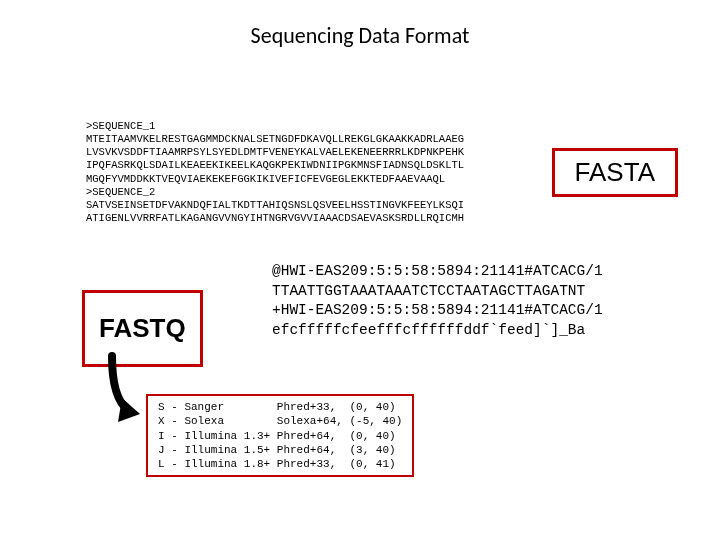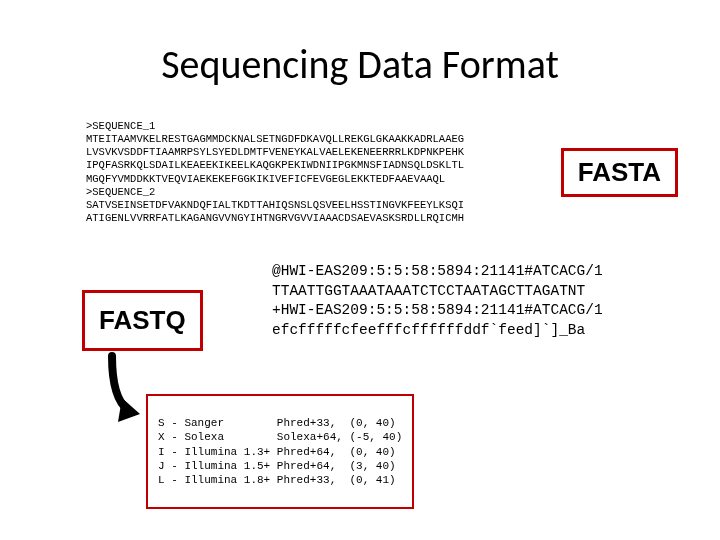--- a/index.html
+++ b/index.html
@@ -7,74 +7,74 @@
     margin: 0;
     width: 720px;
     height: 540px;
     background: #fff;
     font-family: Calibri, Arial, sans-serif;
     position: relative;
     overflow: hidden;
   }
   .title {
     text-align: center;
-    font-size: 40px;
+    font-size: 22px;
     font-weight: 400;
-    margin-top: 40px;
+    margin-top: 22px;
     color: #000;
   }
   .fasta-block {
     position: absolute;
     left: 86px;
     top: 108px;
     font-family: "Courier New", monospace;
     font-size: 10.5px;
     line-height: 1.25;
     white-space: pre;
     color: #000;
     margin-top: 12px;
   }
   .fasta-label {
     position: absolute;
     right: 42px;
     top: 148px;
     border: 3px solid #c00000;
-    padding: 6px 14px;
+    padding: 6px 20px;
     font-family: Arial, sans-serif;
     font-size: 26px;
-    font-weight: 700;
+    font-weight: 400;
     color: #000;
   }
   .fastq-label {
     position: absolute;
     left: 82px;
     top: 290px;
     border: 3px solid #c00000;
-    padding: 12px 14px;
+    padding: 20px 14px;
     font-family: Arial, sans-serif;
     font-size: 26px;
     font-weight: 700;
     color: #000;
   }
   .fastq-block {
     position: absolute;
     left: 272px;
     top: 262px;
     font-family: Liberation Mono, monospace;
     font-size: 14.5px;
     line-height: 1.35;
     white-space: pre;
     color: #000;
   }
   .table-box {
     position: absolute;
     left: 146px;
     top: 394px;
     border: 2px solid #c00000;
-    padding: 20px 10px;
+    padding: 4px 10px;
     font-family: "Courier New", monospace;
     font-size: 11px;
     line-height: 1.3;
     white-space: pre;
     color: #000;
   }
   .arrow {
     position: absolute;
     left: 100px;
     top: 348px;

